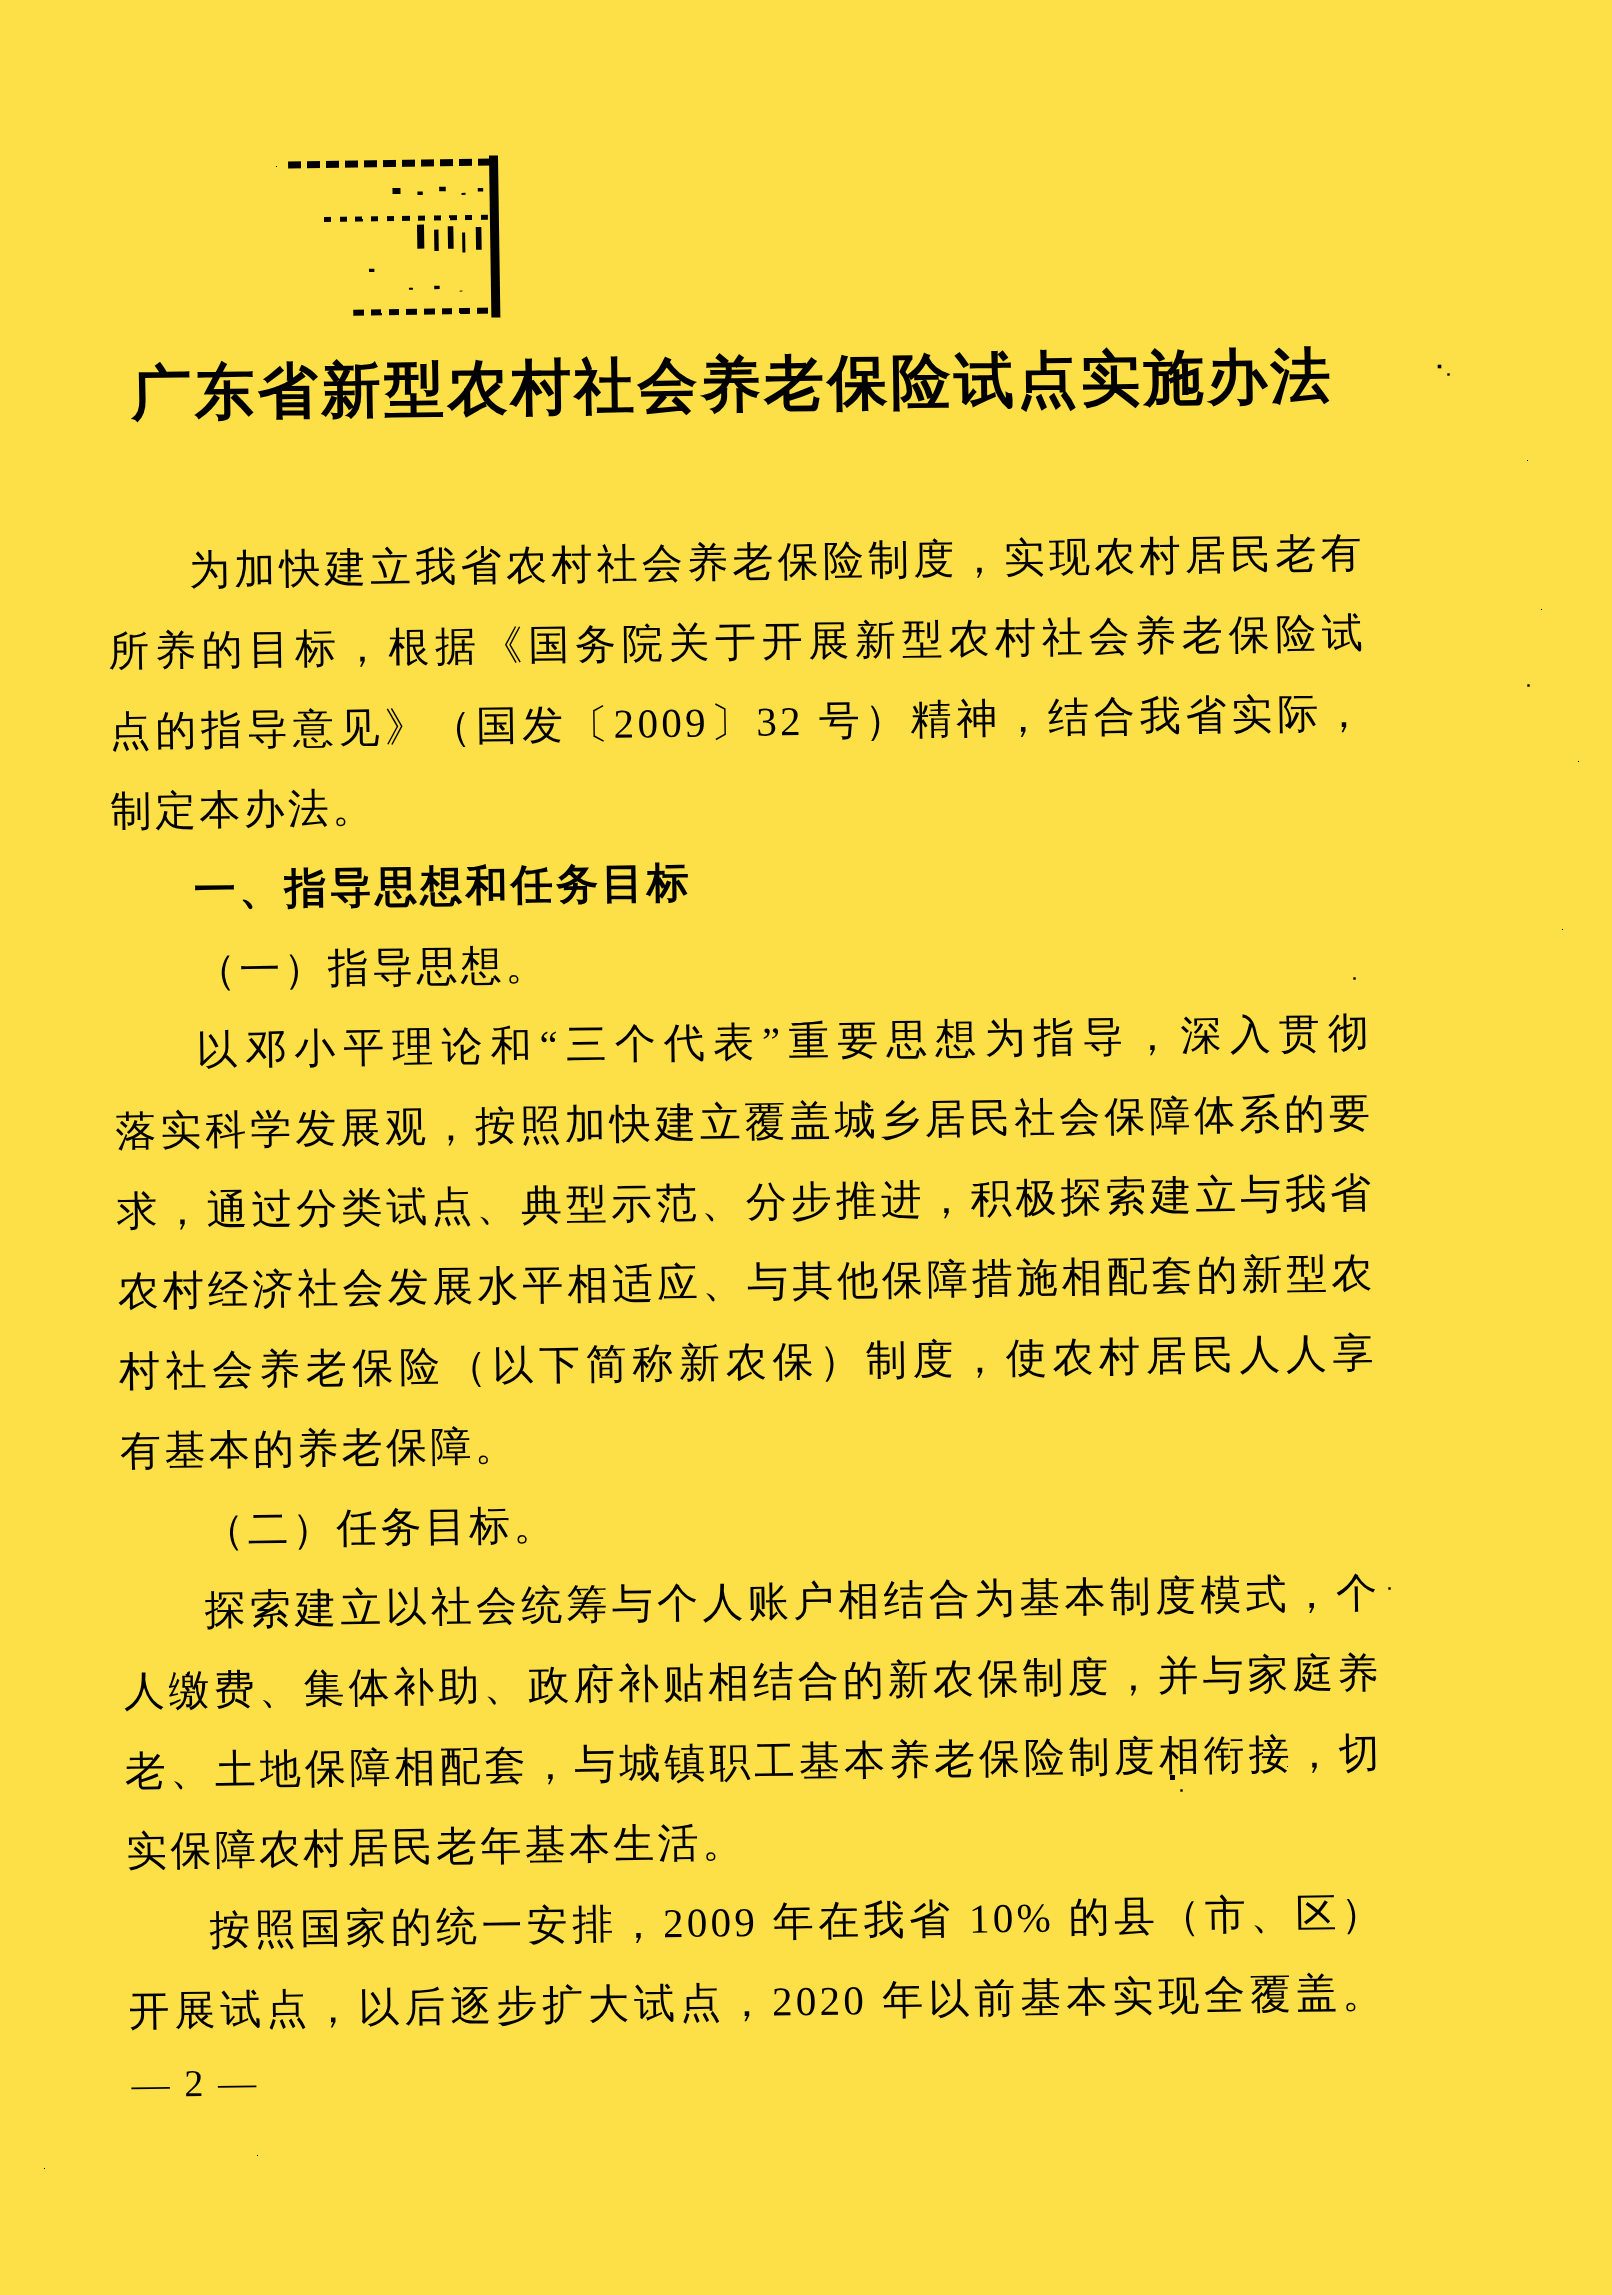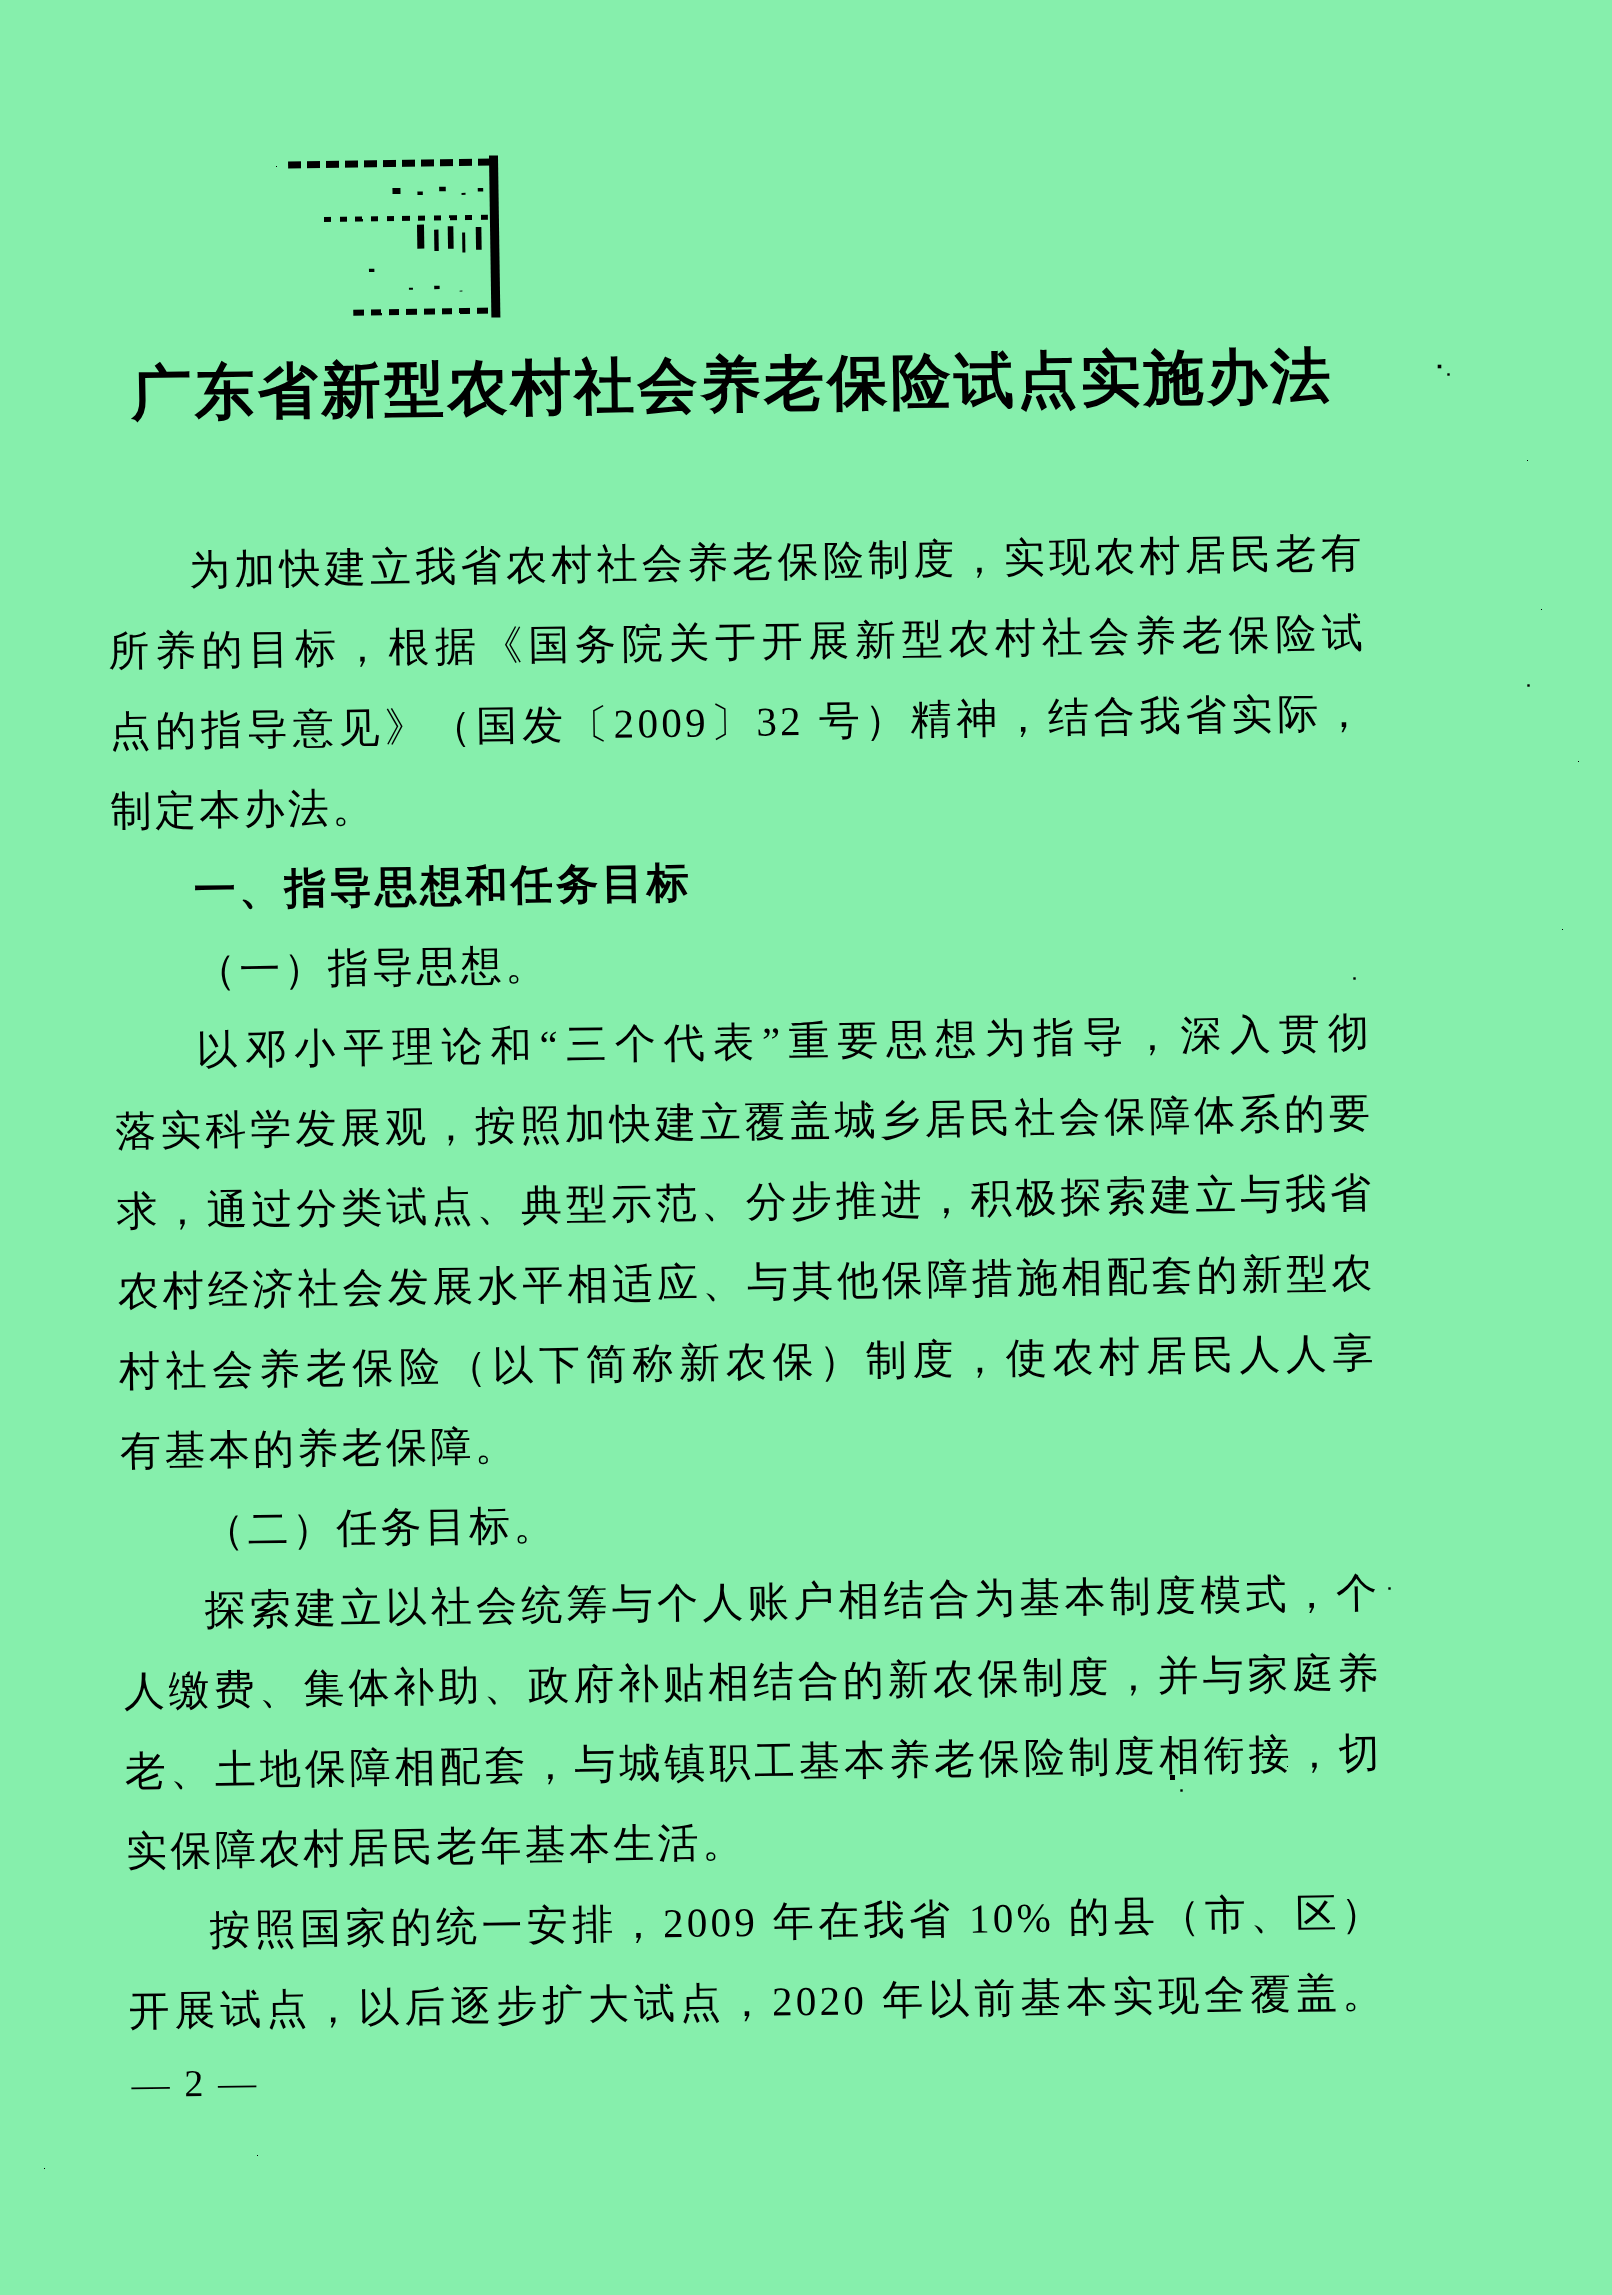--- a/index.html
+++ b/index.html
@@ -1,20 +1,20 @@
 <!DOCTYPE html>
 <html style="font-size:10.5px"><head>
 <meta charset="utf-8">
 <style>
   html, body { margin: 0; padding: 0; background: #e8e8e8; }
   .page {
     position: relative;
     width: 1612px;
     height: 2295px;
-    background: #86efac;
+    background: #fde047;
     overflow: hidden;
     color: #000;
     font-family: "Liberation Serif", "DejaVu Serif", serif;
   }
   .tilt {
     position: absolute;
     inset: 0;
     transform: rotate(-0.85deg);
     transform-origin: 50% 42%;
   }

